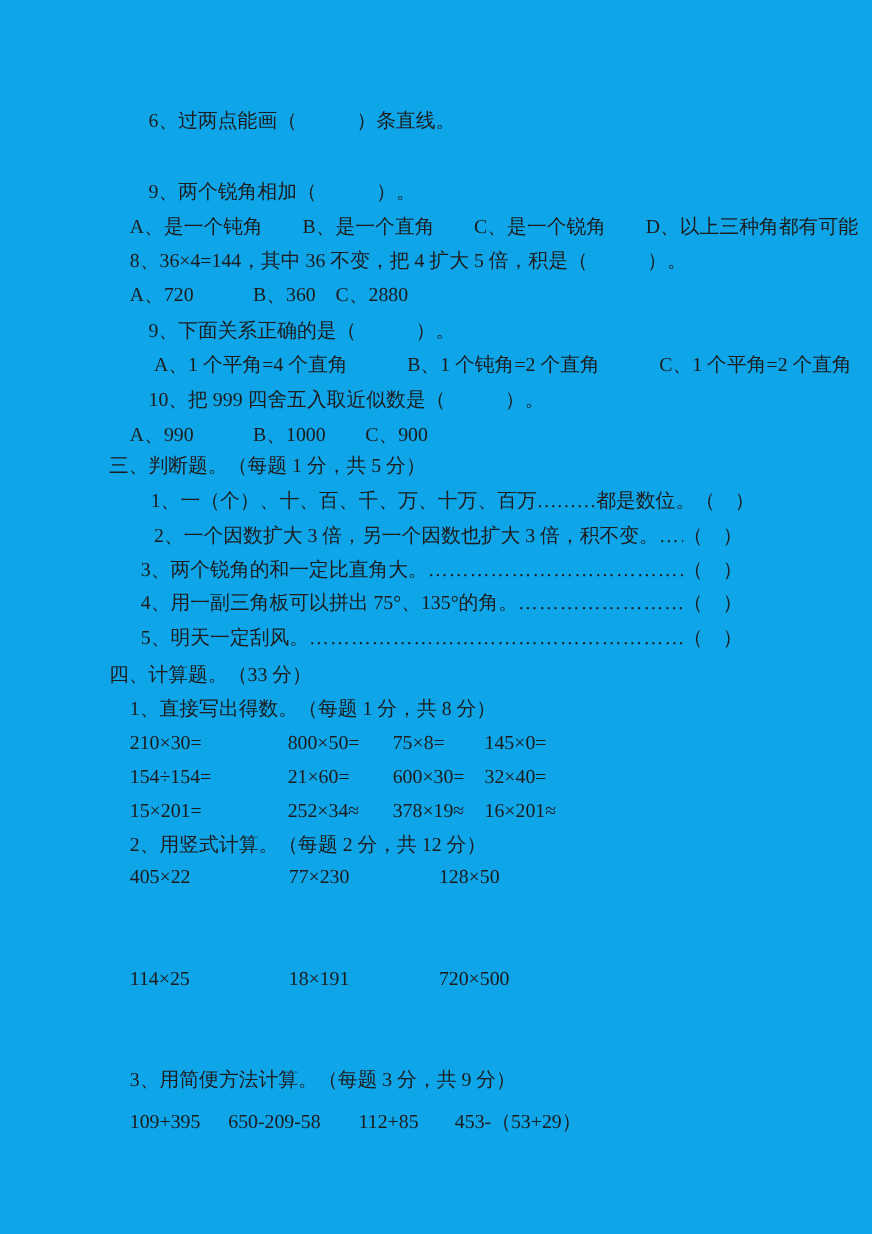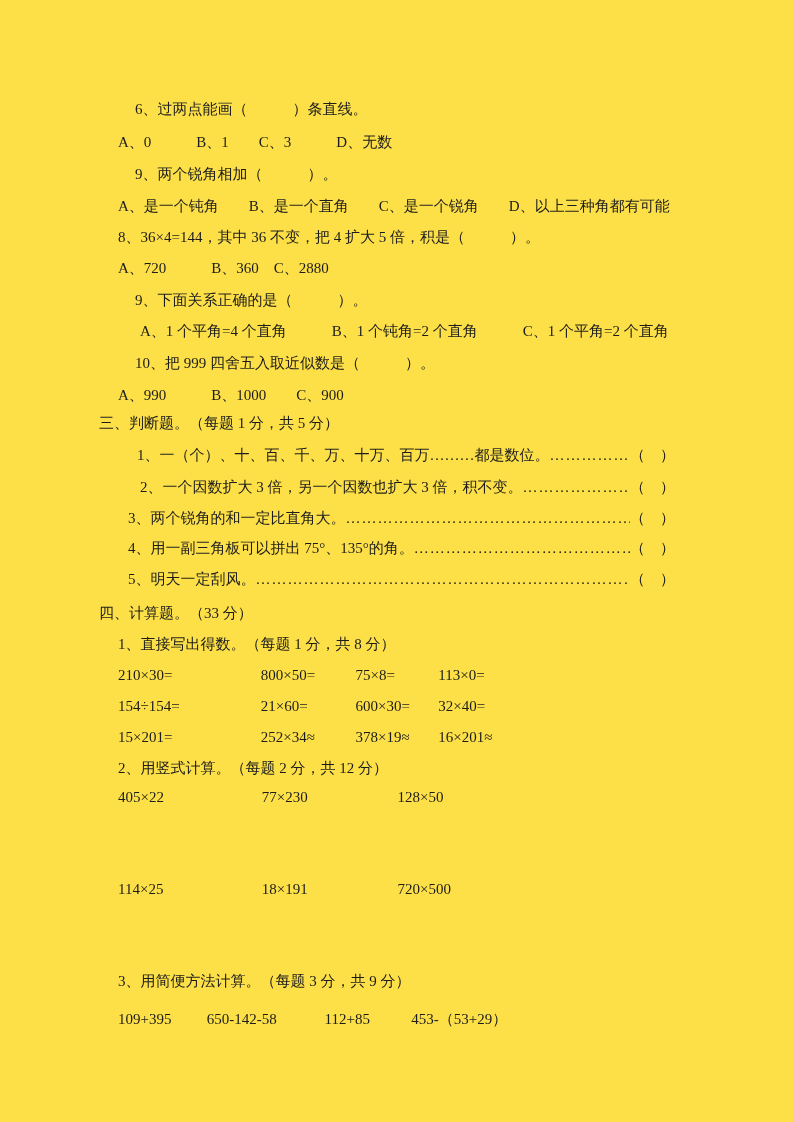--- a/index.html
+++ b/index.html
@@ -1,42 +1,41 @@
 <!DOCTYPE html>
 <html><head>
 <meta charset="utf-8">
 <style>
   html,body{margin:0;padding:0;background:#e8e8e8;}
   .page{
     position:relative;
     width:793px;height:1122px;
     margin:0 auto;
-    background:#fde047;
+    background:#0ea5e9;
     font-family:"Liberation Serif","DejaVu Serif",serif;
-    font-size:15px;
+    font-size:18px;
     color:#1c1c1c;
     overflow:hidden;
   }
   .line{position:absolute;white-space:nowrap;line-height:19px;}
   .judge{display:flex;align-items:center;}
   .jt{white-space:nowrap;flex:0 0 auto;}
   .leader{flex:1 1 auto;overflow:hidden;white-space:nowrap;letter-spacing:1px;}
   .ans{white-space:nowrap;flex:0 0 auto;}
   .c{display:inline-block;}
   .w1{width:139px}.w2{width:91px}.w3{width:79px}
   .v1{width:140px}.v2{width:132px}
   .s1{width:85px}.s2{width:114px}.s3{width:83px}
 </style>
 </head>
 <body>
 
 <div class="page">
 
   <div class="line" style="top:100px;left:135px">6、过两点能画（　　　）条直线。</div>
-  <div class="line" style="top:133px;left:118px">A、0　　　B、1　　C、3　　　D、无数</div>
 
   <div class="line" style="top:165px;left:135px">9、两个锐角相加（　　　）。</div>
   <div class="line" style="top:197px;left:118px">A、是一个钝角　　B、是一个直角　　C、是一个锐角　　D、以上三种角都有可能</div>
 
   <div class="line" style="top:228px;left:118px">8、36×4=144，其中 36 不变，把 4 扩大 5 倍，积是（　　　）。</div>
   <div class="line" style="top:259px;left:118px">A、720　　　B、360　C、2880</div>
 
   <div class="line" style="top:291px;left:135px">9、下面关系正确的是（　　　）。</div>
   <div class="line" style="top:322px;left:140px">A、1 个平角=4 个直角　　　B、1 个钝角=2 个直角　　　C、1 个平角=2 个直角</div>
 
@@ -72,21 +71,21 @@
   </div>
 
   <div class="line" style="top:604px;left:99px">四、计算题。（33 分）</div>
 
   <div class="line" style="top:635px;left:118px">1、直接写出得数。（每题 1 分，共 8 分）</div>
 
   <div class="line" style="top:666px;left:118px">
     <span class="c w1">210×30=</span>
     <span class="c w2">800×50=</span>
     <span class="c w3">75×8=</span>
-    <span class="c">113×0=</span>
+    <span class="c">145×0=</span>
   </div>
   <div class="line" style="top:697px;left:118px">
     <span class="c w1">154÷154=</span>
     <span class="c w2">21×60=</span>
     <span class="c w3">600×30=</span>
     <span class="c">32×40=</span>
   </div>
   <div class="line" style="top:728px;left:118px">
     <span class="c w1">15×201=</span>
     <span class="c w2">252×34≈</span>
@@ -104,18 +103,18 @@
   <div class="line" style="top:880px;left:118px">
     <span class="c v1">114×25</span>
     <span class="c v2">18×191</span>
     <span class="c">720×500</span>
   </div>
 
   <div class="line" style="top:972px;left:118px">3、用简便方法计算。（每题 3 分，共 9 分）</div>
 
   <div class="line" style="top:1010px;left:118px">
     <span class="c s1">109+395</span>
-    <span class="c s2">650-142-58</span>
+    <span class="c s2">650-209-58</span>
     <span class="c s3">112+85</span>
     <span class="c">453-（53+29）</span>
   </div>
 
 </div>
 
 </body></html>

